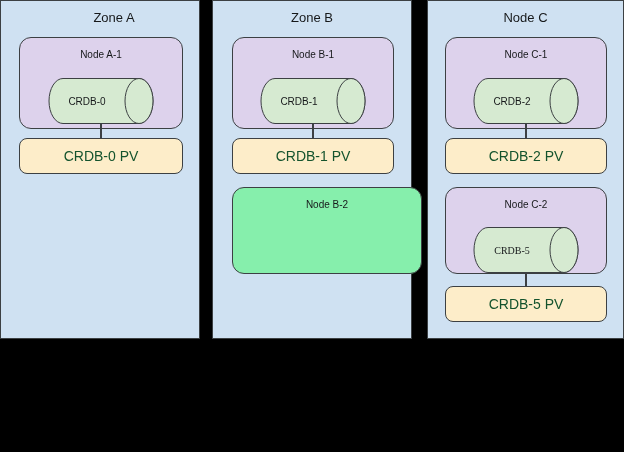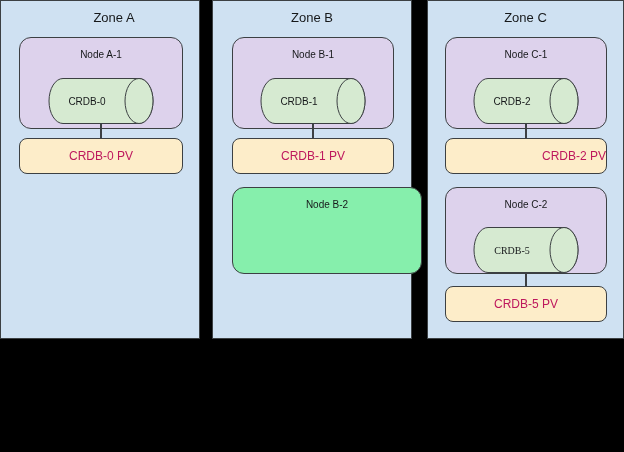--- a/index.html
+++ b/index.html
@@ -64,22 +64,22 @@
     background: #fdedc9;
     border: 1px solid #3c4043;
     border-radius: 8px;
     box-sizing: border-box;
     display: flex;
     align-items: center;
     justify-content: center;
   }
 
   .pv-label {
-    font-size: 12px;
-    color: #be185d;
+    font-size: 14px;
+    color: #14532d;
     line-height: 16px;
   }
 
   .connector {
     position: absolute;
     width: 2px;
     background: #16181a;
   }
 
   
@@ -137,33 +137,33 @@
       </div>
       <div class="connector" style="left: 99px; top: 122px; height: 15px; background: rgb(60, 64, 67);"></div>
       <div class="pv" style="left: 19px; top: 137px; width: 162px; height: 36px; background: rgb(253, 237, 201); border-color: rgb(60, 64, 67);">
         <span class="pv-label">CRDB-1 PV</span>
       </div>
       <div class="node" style="left: 19px; top: 186px; width: 190px; height: 87px; background: #86efac; border-color: rgb(60, 64, 67);">
         <div class="node-title">Node B-2</div>
       </div>
     </div>
     <div class="zone" style="left: 427px; top: 0px; width: 197px; height: 339px; background: rgb(207, 225, 242); border-color: rgb(60, 64, 67);">
-      <div class="zone-title" style="top: 9px;">Zone C</div>
+      <div class="zone-title" style="top: 9px;">Node C</div>
       <div class="node" style="left: 17px; top: 36px; width: 162px; height: 92px; background: rgb(221, 210, 236); border-color: rgb(60, 64, 67);">
         <div class="node-title">Node C-1</div>
         <div class="cylinder" style="left: 28px; top: 40px; width: 104px; height: 46px;">
           <svg width="104" height="46" viewBox="0 0 104 46">
             <path d="M 90 0.5 L 14 0.5 A 14 22.5 0 0 0 14 45.5 L 90 45.5 A 14 22.5 0 0 0 90 0.5 Z" fill="#d6ead1" stroke="#3c4043" stroke-width="1"></path>
             <ellipse cx="90" cy="23" rx="14" ry="22.5" fill="#d6ead1" stroke="#3c4043" stroke-width="1"></ellipse>
           </svg>
           <div class="cyl-label" style="width: 76px; height: 46px;">CRDB-2</div>
         </div>
       </div>
       <div class="connector" style="left: 97px; top: 122px; height: 15px; background: rgb(60, 64, 67);"></div>
-      <div class="pv" style="left: 17px; top: 137px; width: 162px; height: 36px; background: rgb(253, 237, 201); border-color: rgb(60, 64, 67); justify-content: flex-end;">
+      <div class="pv" style="left: 17px; top: 137px; width: 162px; height: 36px; background: rgb(253, 237, 201); border-color: rgb(60, 64, 67);">
         <span class="pv-label">CRDB-2 PV</span>
       </div>
       <div class="node" style="left: 17px; top: 186px; width: 162px; height: 87px; background: rgb(221, 210, 236); border-color: rgb(60, 64, 67); padding-left: 40px;">
         <div class="node-title">Node C-2</div>
         <div class="cylinder" style="left: 28px; top: 39px; width: 104px; height: 46px;">
           <svg width="104" height="46" viewBox="0 0 104 46">
             <path d="M 90 0.5 L 14 0.5 A 14 22.5 0 0 0 14 45.5 L 90 45.5 A 14 22.5 0 0 0 90 0.5 Z" fill="#d6ead1" stroke="#3c4043" stroke-width="1"></path>
             <ellipse cx="90" cy="23" rx="14" ry="22.5" fill="#d6ead1" stroke="#3c4043" stroke-width="1"></ellipse>
           </svg>
           <div class="cyl-label" style="width: 76px; height: 46px; font-family: Liberation Serif, serif;">CRDB-5</div>

